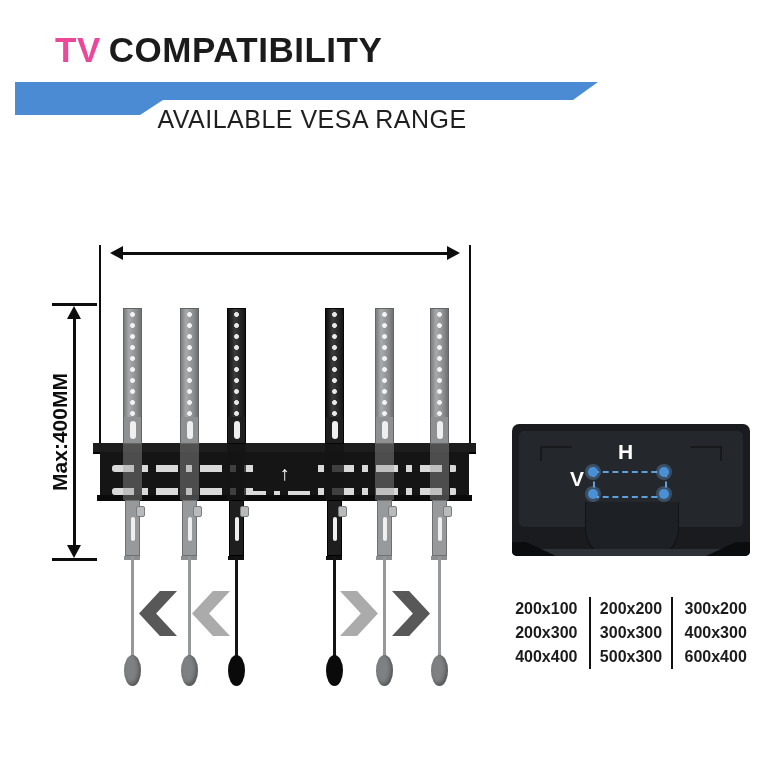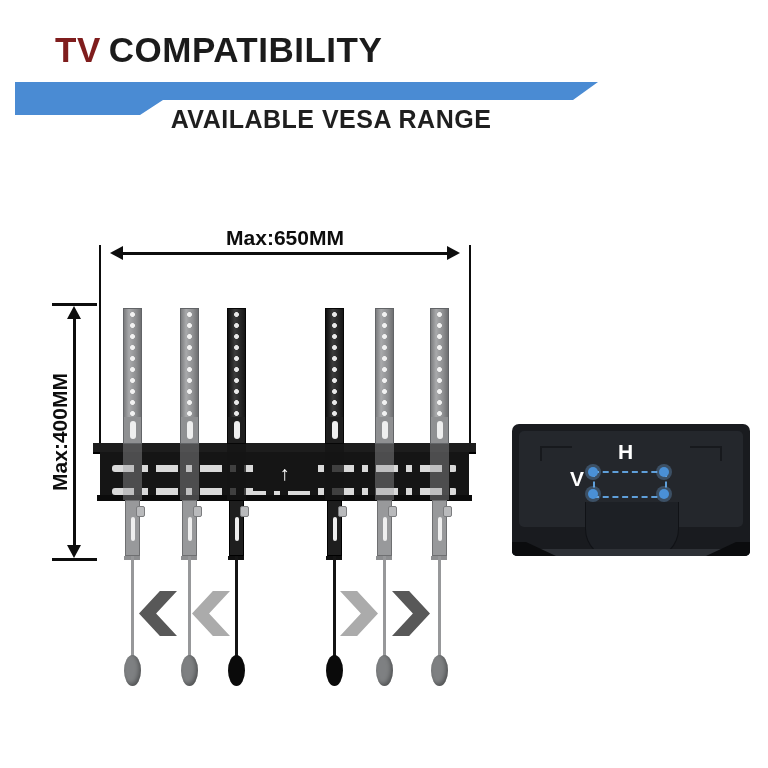--- a/index.html
+++ b/index.html
@@ -1,25 +1,25 @@
 <!DOCTYPE html>
 <html><head>
 <meta charset="utf-8">
 <style>
   html,body{margin:0;padding:0;background:#fff;}
   .canvas{position:relative;width:768px;height:768px;background:#fff;overflow:hidden;
           font-family:"Liberation Sans",sans-serif;color:#1b1b1b;}
 
   
   .title{position:absolute;left:55px;top:30px;font-size:35px;font-weight:bold;letter-spacing:.5px;white-space:nowrap;}
-  .title .accent{color:#7f1d1d;margin-right:8px;}
+  .title .accent{color:#ec4899;margin-right:8px;}
   .banner{position:absolute;left:15px;top:82px;width:585px;height:34px;background:#4a8bd3;
           clip-path:polygon(0 0,583px 0,558px 18px,148px 18px,125px 33px,0 33px);}
-  .subtitle{position:absolute;left:106px;top:105px;width:450px;text-align:center;
-            font-size:25px;color:#1f1f1f;letter-spacing:.5px;font-weight:bold;}
+  .subtitle{position:absolute;left:87px;top:105px;width:450px;text-align:center;
+            font-size:25px;color:#1f1f1f;letter-spacing:.5px;}
 
   
   .dim-h-label{position:absolute;left:113px;top:226px;width:344px;text-align:center;
                font-size:21px;font-weight:bold;color:#0d0d0d;}
   .hline{position:absolute;background:#0d0d0d;}
   .arrhead{position:absolute;width:0;height:0;border-style:solid;}
   .dim-v-label{position:absolute;left:60px;top:432px;transform:translate(-50%,-50%) rotate(-90deg);
                font-size:21px;font-weight:bold;color:#0d0d0d;white-space:nowrap;}
 
   
@@ -108,21 +108,20 @@
 <body>
 
 <div class="canvas">
 
   <div class="title">
     <span class="accent">TV</span><span>COMPATIBILITY</span>
   </div>
   <div class="banner" style="background-color: rgb(74, 139, 211);"></div>
   <div class="subtitle">AVAILABLE VESA RANGE</div>
 
-  <div class="dim-h-label">Max:650MM</div>
   <div class="hline" style="left:122px;top:252px;width:326px;height:2.5px;"></div>
   <div class="arrhead" style="left:110px;top:246px;border-width:7px 13px 7px 0;border-color:transparent #0d0d0d transparent transparent;"></div>
   <div class="arrhead" style="left:447px;top:246px;border-width:7px 0 7px 13px;border-color:transparent transparent transparent #0d0d0d;"></div>
   <div class="hline" style="left:99px;top:245px;width:2px;height:198px;"></div>
   <div class="hline" style="left:469px;top:245px;width:2px;height:198px;"></div>
 
   <div class="hline" style="left:52px;top:303px;width:45px;height:2.5px;"></div>
   <div class="hline" style="left:52px;top:558px;width:45px;height:2.5px;"></div>
   <div class="hline" style="left:73px;top:314px;width:2.5px;height:236px;"></div>
   <div class="arrhead" style="left:67px;top:306px;border-width:0 7px 13px 7px;border-color:transparent transparent #0d0d0d transparent;"></div>
@@ -240,14 +239,25 @@
     <div class="dot d2" style="background-color: rgb(74, 144, 214);"></div>
     <div class="dot d3" style="background-color: rgb(74, 144, 214);"></div>
     <div class="dot d4" style="background-color: rgb(74, 144, 214);"></div>
     <div class="tv-tongue"></div>
 
     <div class="tv-strip"></div>
     <div class="tv-foot fl"></div>
     <div class="tv-foot fr"></div>
   </div>
 
+  <div class="vesa-table">
+    <div class="vesa-cell">200x100</div>
+    <div class="vesa-cell mid">200x200</div>
+    <div class="vesa-cell">300x200</div>
+    <div class="vesa-cell">200x300</div>
+    <div class="vesa-cell mid">300x300</div>
+    <div class="vesa-cell">400x300</div>
+    <div class="vesa-cell">400x400</div>
+    <div class="vesa-cell mid">500x300</div>
+    <div class="vesa-cell">600x400</div>
+  </div>
 
 </div>
 
 </body></html>

